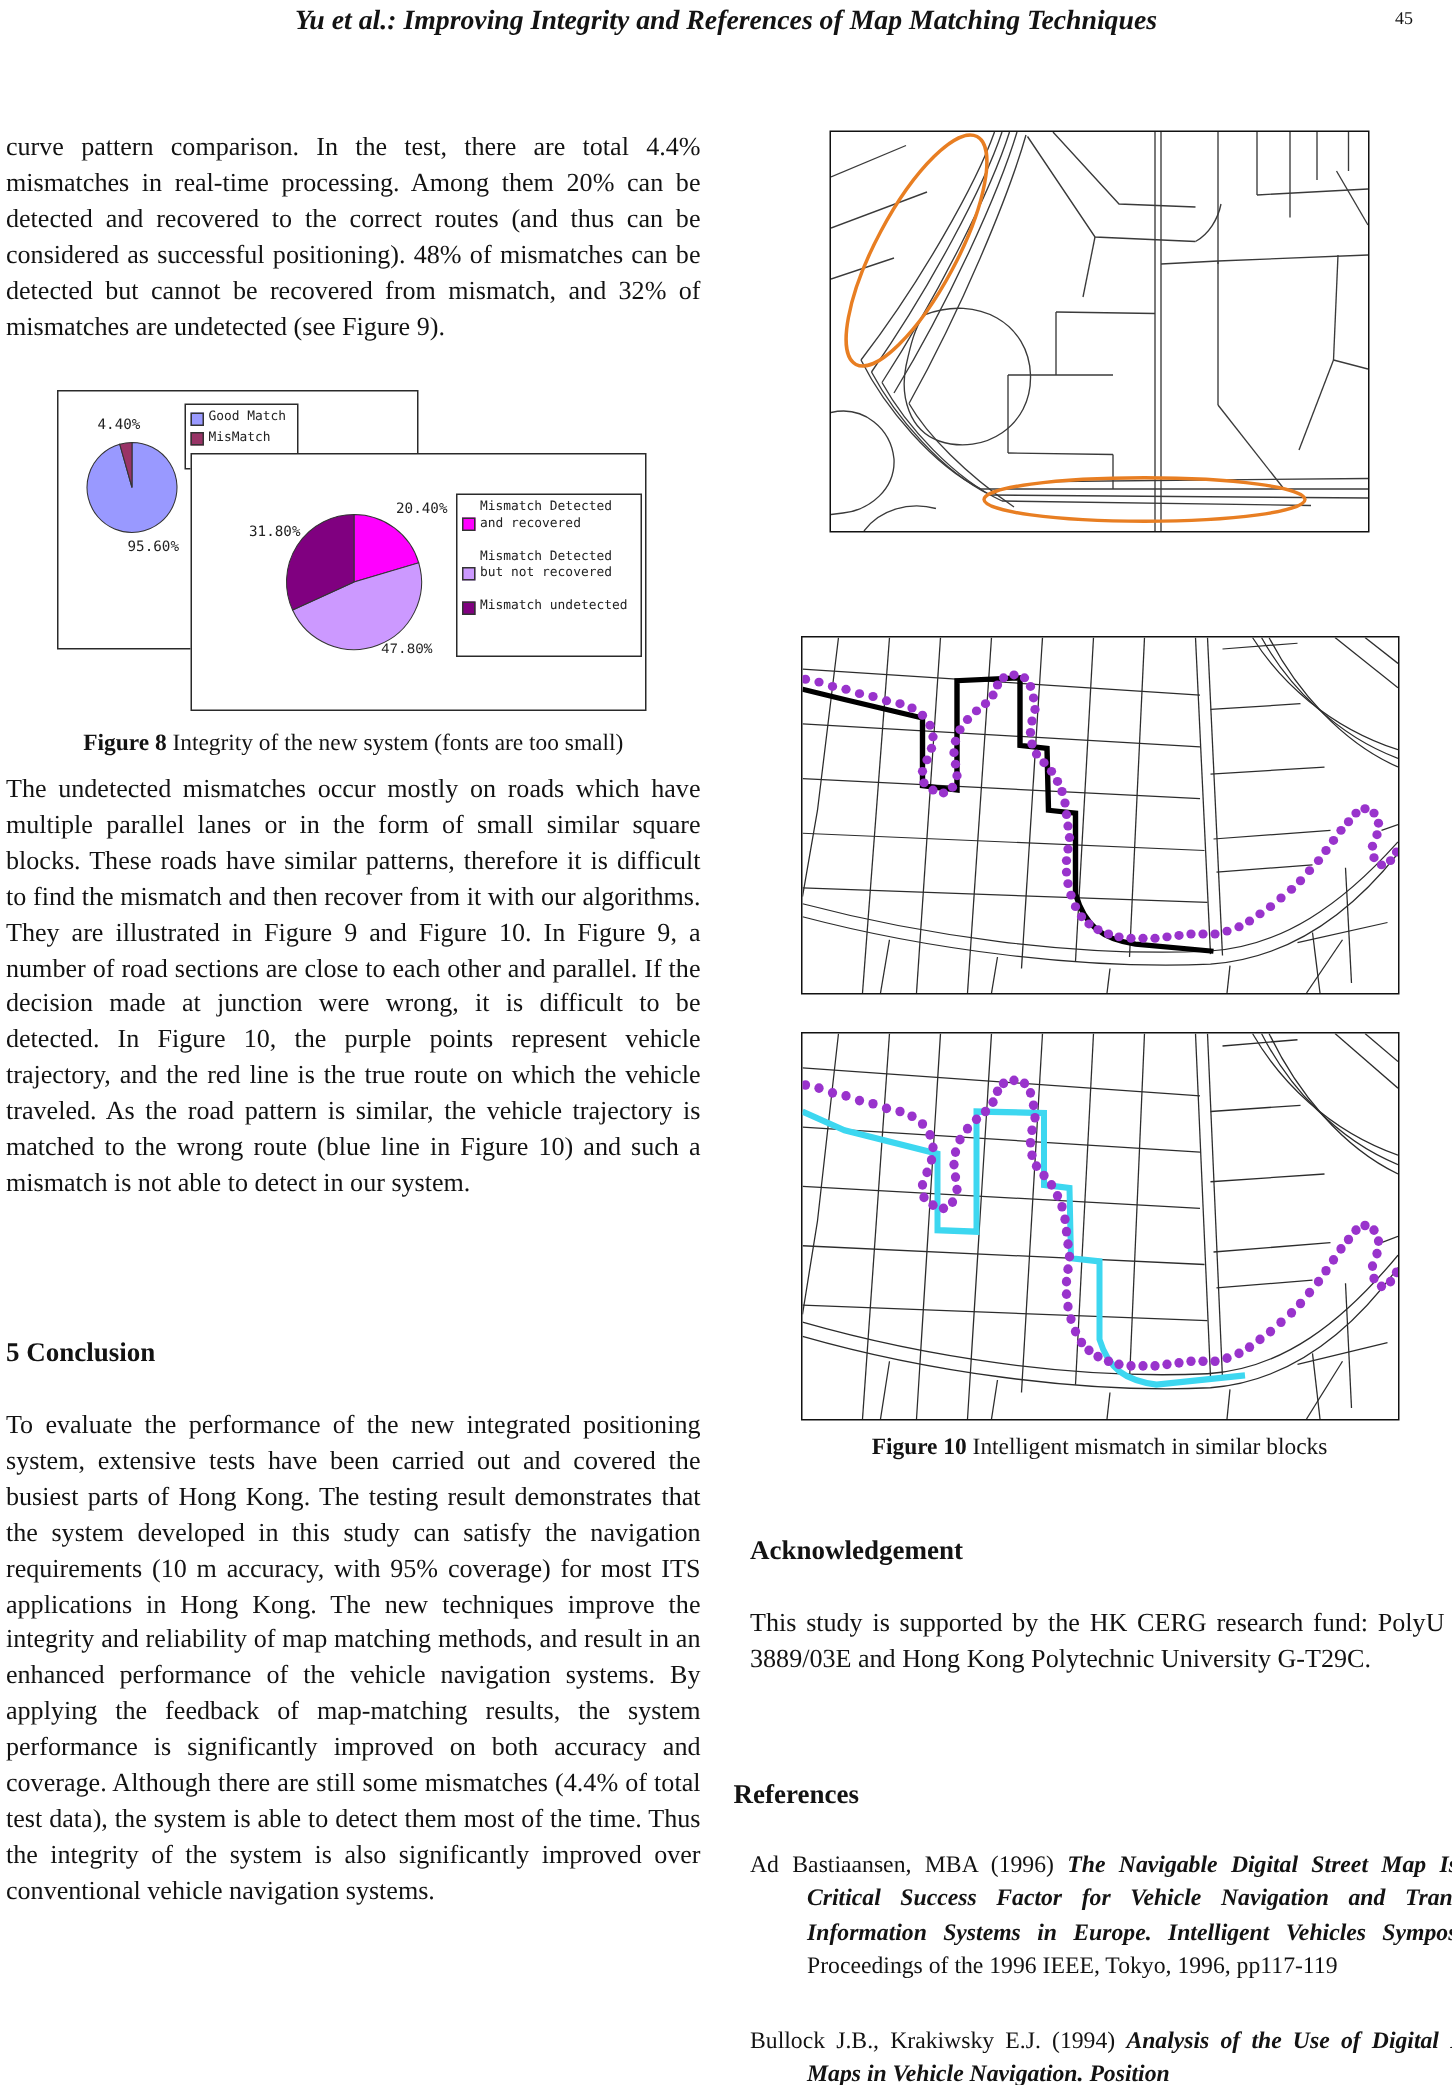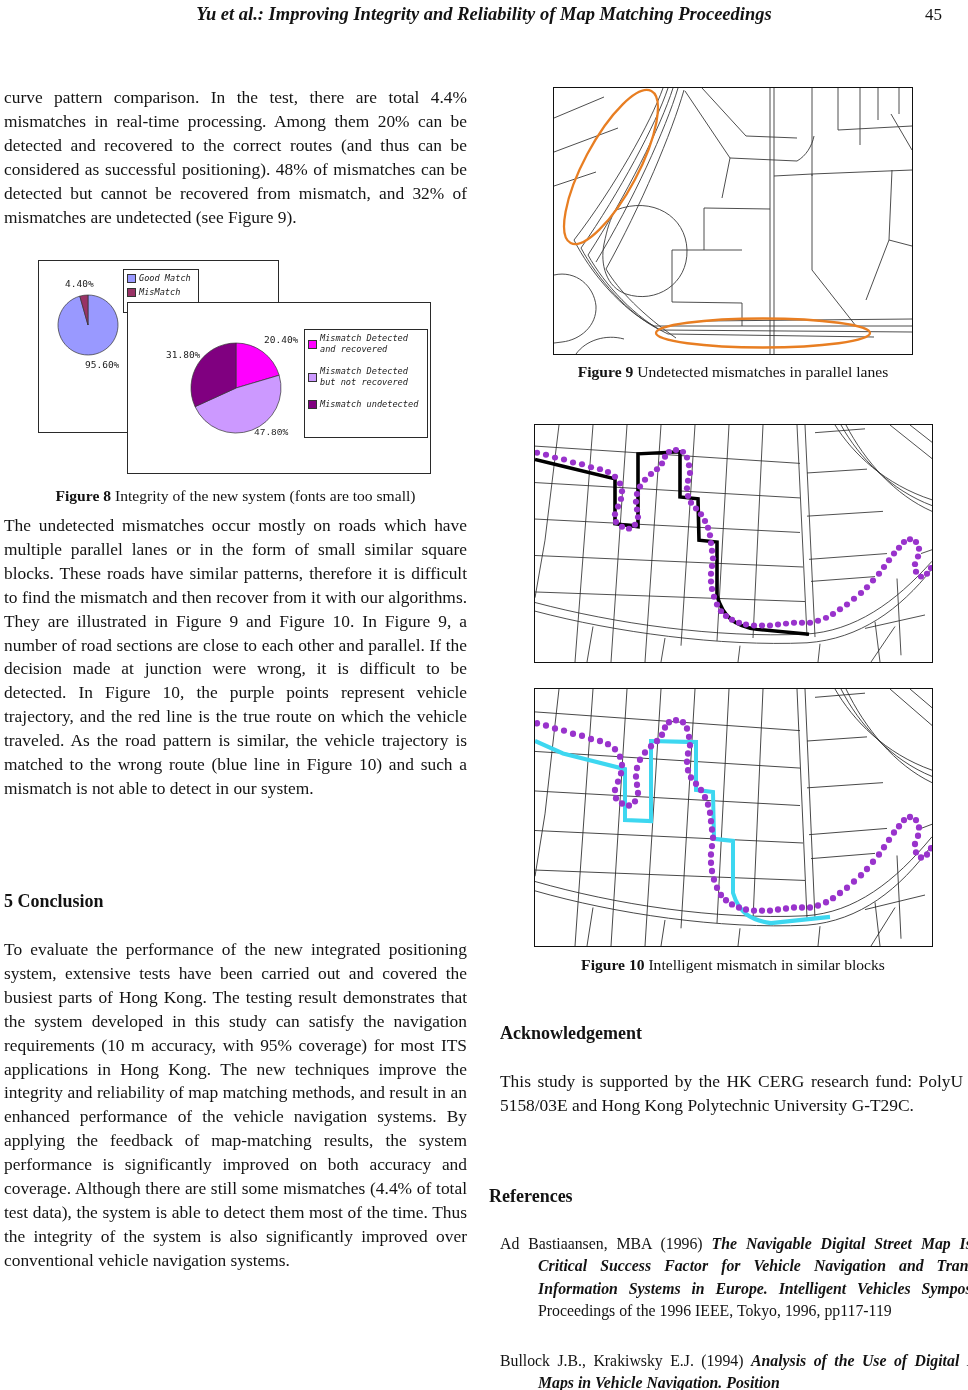--- a/index.html
+++ b/index.html
@@ -6,39 +6,39 @@
   .page{position:relative;width:968px;height:1390px;background:#ffffff;overflow:hidden;
         font-family:"Liberation Serif", serif;color:#131313;}
   .abs{position:absolute;}
   .just{text-align:justify;}
   .body-text{font-size:17.4px;line-height:23.9px;}
   .heading{font-size:18px;font-weight:bold;}
   .caption{font-size:15.6px;text-align:center;}
   .caption b{font-weight:bold;}
   .bi{font-weight:bold;font-style:italic;}
   .header-title{font-size:18.5px;font-weight:bold;font-style:italic;text-align:center;}
-  .pagenum{font-size:17px;}
+  .pagenum{font-size:12px;}
   .panel{position:absolute;background:#ffffff;border:1px solid #2a2a2a;}
   .tinylabel{position:absolute;font-family:"DejaVu Sans Mono", monospace;font-size:9.5px;color:#222;white-space:nowrap;}
   .legendbox{position:absolute;background:#ffffff;border:1px solid #2a2a2a;
              font-family:"DejaVu Sans Mono", monospace;font-size:8.6px;line-height:10.5px;color:#222;padding:3px 2px;}
-  .legendrow{display:flex;align-items:center;margin-bottom:3px;font-style:italic;}
+  .legendrow{display:flex;align-items:flex-end;margin-bottom:3px;}
   .legendrow:last-child{margin-bottom:12px;}
   .sq{flex:0 0 auto;width:7px;height:7px;border:1px solid #333;margin:1px 3px 0 1px;}
   .lg2 .legendrow{margin-bottom:12px;}
   .mapbox{position:absolute;background:#ffffff;border:1.6px solid #111;}
   .mapbox svg{display:block;}
   .ref{font-size:15.8px;line-height:22.4px;text-align:justify;padding-left:38px;text-indent:-38px;}
 </style>
 </head>
 <body>
 
 <div class="page">
 
-  <div class="abs header-title" style="left:0;top:4px;width:968px;">Yu et al.: Improving Integrity and Reliability of Map Matching Proceedings</div>
+  <div class="abs header-title" style="left:0;top:4px;width:968px;">Yu et al.: Improving Integrity and References of Map Matching Techniques</div>
   <div class="abs pagenum" style="right:26px;top:5px;">45</div>
 
   <div class="abs body-text just" style="left:4px;top:86px;width:463px;">curve pattern comparison. In the test, there are total 4.4% mismatches in real-time processing. Among them 20% can be detected and recovered to the correct routes (and thus can be considered as successful positioning). 48% of mismatches can be detected but cannot be recovered from mismatch, and 32% of mismatches are undetected (see Figure 9).</div>
 
   <div class="abs" style="left:38px;top:258px;width:392px;height:218px;">
 
     <div class="panel" style="left:0;top:2px;width:239px;height:171px;">
       <svg class="abs" style="left:-7px;top:8px;" width="112" height="112" viewBox="-56 -56 112 112">
         <g stroke="#333" stroke-width="0.7">
           <path d="M0,0 L0,-30 A30,30 0 1 1 -8.19,-28.86 Z" fill="#9999FF"></path>
@@ -153,24 +153,20 @@
           <path d="M337,26 L358,62"></path>
         <path d="M338,82 L335,152"></path>
           <path d="M335,152 L358,158"></path>
           <path d="M335,152 L312,212"></path>
       </g>
       <g fill="none" stroke-width="2.3" stroke="#E87E22">
         <ellipse cx="57" cy="79" rx="27" ry="86" transform="rotate(28 57 79)"></ellipse>
         <ellipse cx="209" cy="245" rx="107" ry="14.5"></ellipse>
       </g>
     </svg>
-  </div>
-  <div class="abs caption" style="left:500px;top:363px;width:466px;">
-    <b>Figure 9</b>
-    <span>Undetected mismatches in parallel lanes</span>
   </div>
 
   <div class="mapbox" style="left:534px;top:424px;width:397px;height:237px;">
     <svg width="397" height="237" viewBox="0 0 397 247" preserveAspectRatio="none">
       <defs>
         <g id="roadbase" stroke="#2c2c2c" stroke-width="0.85" fill="none">
 
           <path d="M24,0 L10,120 L0,180"></path>
           <path d="M58,0 L40,247"></path>
             <path d="M92,0 L76,247"></path>
@@ -408,21 +404,21 @@
           <circle cx="396" cy="153" r="3.1"></circle>
         </g>
     </svg>
   </div>
   <div class="abs caption" style="left:500px;top:956px;width:466px;">
     <b>Figure 10</b>
     <span>Intelligent mismatch in similar blocks</span>
   </div>
 
   <div class="abs heading" style="left:500px;top:1023px;">Acknowledgement</div>
-  <div class="abs body-text just" style="left:500px;top:1070px;width:463px;">This study is supported by the HK CERG research fund: PolyU 5158/03E and Hong Kong Polytechnic University G-T29C.</div>
+  <div class="abs body-text just" style="left:500px;top:1070px;width:463px;">This study is supported by the HK CERG research fund: PolyU 3889/03E and Hong Kong Polytechnic University G-T29C.</div>
 
   <div class="abs heading" style="left:489px;top:1186px;">References</div>
 
   <div class="abs ref" style="left:500px;top:1233px;width:463px;">
     <span>Ad Bastiaansen, MBA (1996) </span><span class="bi">The Navigable Digital Street Map Is the Critical Success Factor for Vehicle Navigation and Transport Information Systems in Europe. Intelligent Vehicles Symposium</span><span>, Proceedings of the 1996 IEEE, Tokyo, 1996, pp117-119</span>
   </div>
   <div class="abs ref" style="left:500px;top:1350px;width:463px;">
     <span>Bullock J.B., Krakiwsky E.J. (1994) </span><span class="bi">Analysis of the Use of Digital Road Maps in Vehicle Navigation. Position</span><span></span>
   </div>
 

